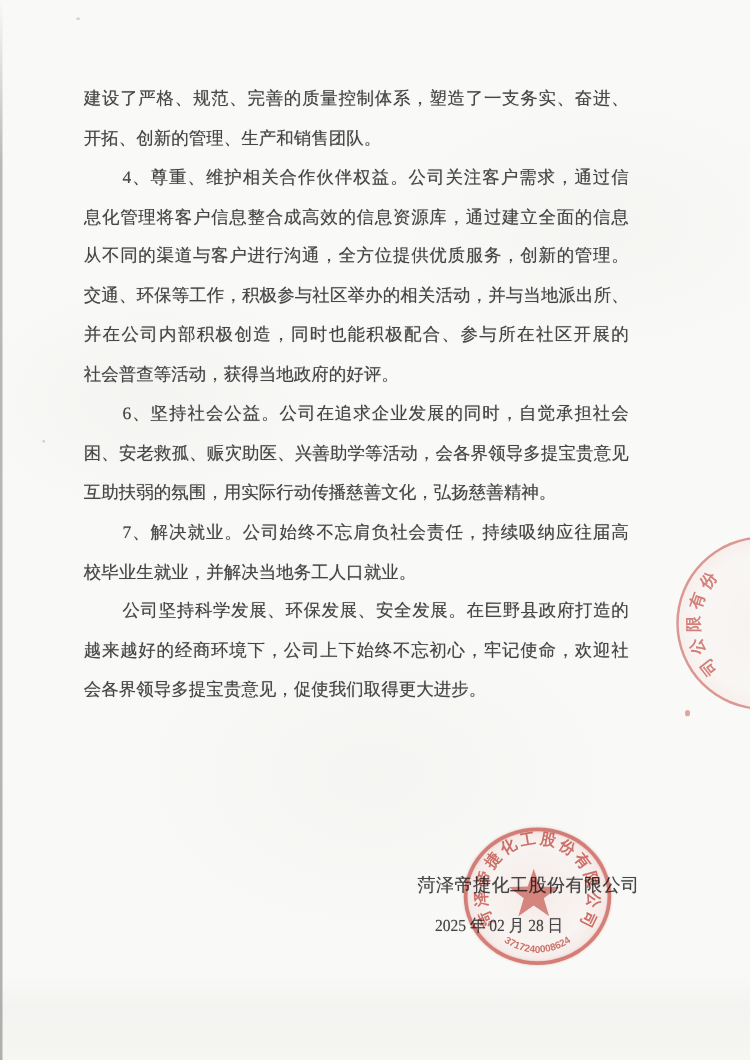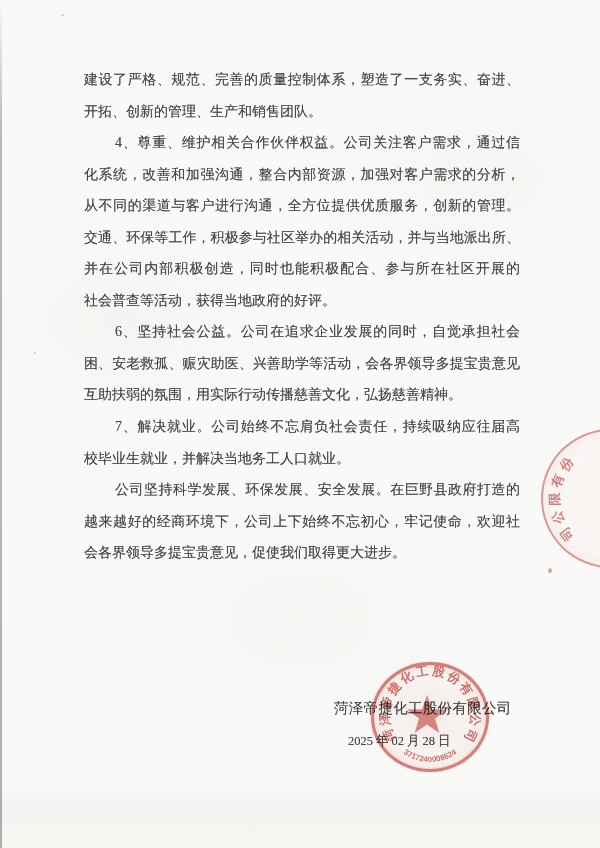--- a/index.html
+++ b/index.html
@@ -16,21 +16,21 @@
   .edge-shadow{
     position:absolute;left:0;top:0;bottom:0;width:2px;
     background:linear-gradient(to bottom, rgba(90,90,90,0) 0px, rgba(90,90,90,0.40) 130px, rgba(90,90,90,0.45) 100%);
   }
   .speck{position:absolute;border-radius:50%;background:rgba(130,130,125,0.35);}
   .speck.a{left:61px;top:14px;width:3px;height:2px;}
   .speck.b{left:34px;top:352px;width:2px;height:2px;}
 
   
   .body-text{
-    position:absolute;left:84px;top:64px;width:436px;
+    position:absolute;left:67px;top:64px;width:436px;
     color:#464646;font-size:14px;
     text-shadow:0 0 0.6px rgba(70,70,70,0.55);
   }
   .line{height:31.55px;line-height:31.55px;white-space:nowrap;}
   .line.justify{text-align:justify;text-align-last:justify;white-space:normal;overflow:hidden;height:31.55px;}
   .line.indent{padding-left:31px;}
 
   
   .sig-company{
     position:absolute;left:334px;top:699px;color:#464646;font-size:14.5px;
@@ -76,21 +76,21 @@
 
 <div class="page">
   <div class="edge-shadow"></div>
   <div class="speck a"></div>
   <div class="speck b"></div>
 
   <div class="body-text">
       <div class="line justify">建设了严格、规范、完善的质量控制体系，塑造了一支务实、奋进、</div>
       <div class="line">开拓、创新的管理、生产和销售团队。</div>
       <div class="line justify indent">4、尊重、维护相关合作伙伴权益。公司关注客户需求，通过信</div>
-      <div class="line justify">化系统，改善和加强沟通，整合内部资源，加强对客户需求的分析，</div>
+      <div class="line justify">息化管理将客户信息整合成高效的信息资源库，通过建立全面的信息</div>
       <div class="line justify">从不同的渠道与客户进行沟通，全方位提供优质服务，创新的管理。</div>
       <div class="line justify">交通、环保等工作，积极参与社区举办的相关活动，并与当地派出所、</div>
       <div class="line justify">并在公司内部积极创造，同时也能积极配合、参与所在社区开展的</div>
       <div class="line">社会普查等活动，获得当地政府的好评。</div>
       <div class="line justify indent">6、坚持社会公益。公司在追求企业发展的同时，自觉承担社会</div>
       <div class="line justify">困、安老救孤、赈灾助医、兴善助学等活动，会各界领导多提宝贵意见</div>
       <div class="line">互助扶弱的氛围，用实际行动传播慈善文化，弘扬慈善精神。</div>
       <div class="line justify indent">7、解决就业。公司始终不忘肩负社会责任，持续吸纳应往届高</div>
       <div class="line">校毕业生就业，并解决当地务工人口就业。</div>
       <div class="line justify indent">公司坚持科学发展、环保发展、安全发展。在巨野县政府打造的</div>

